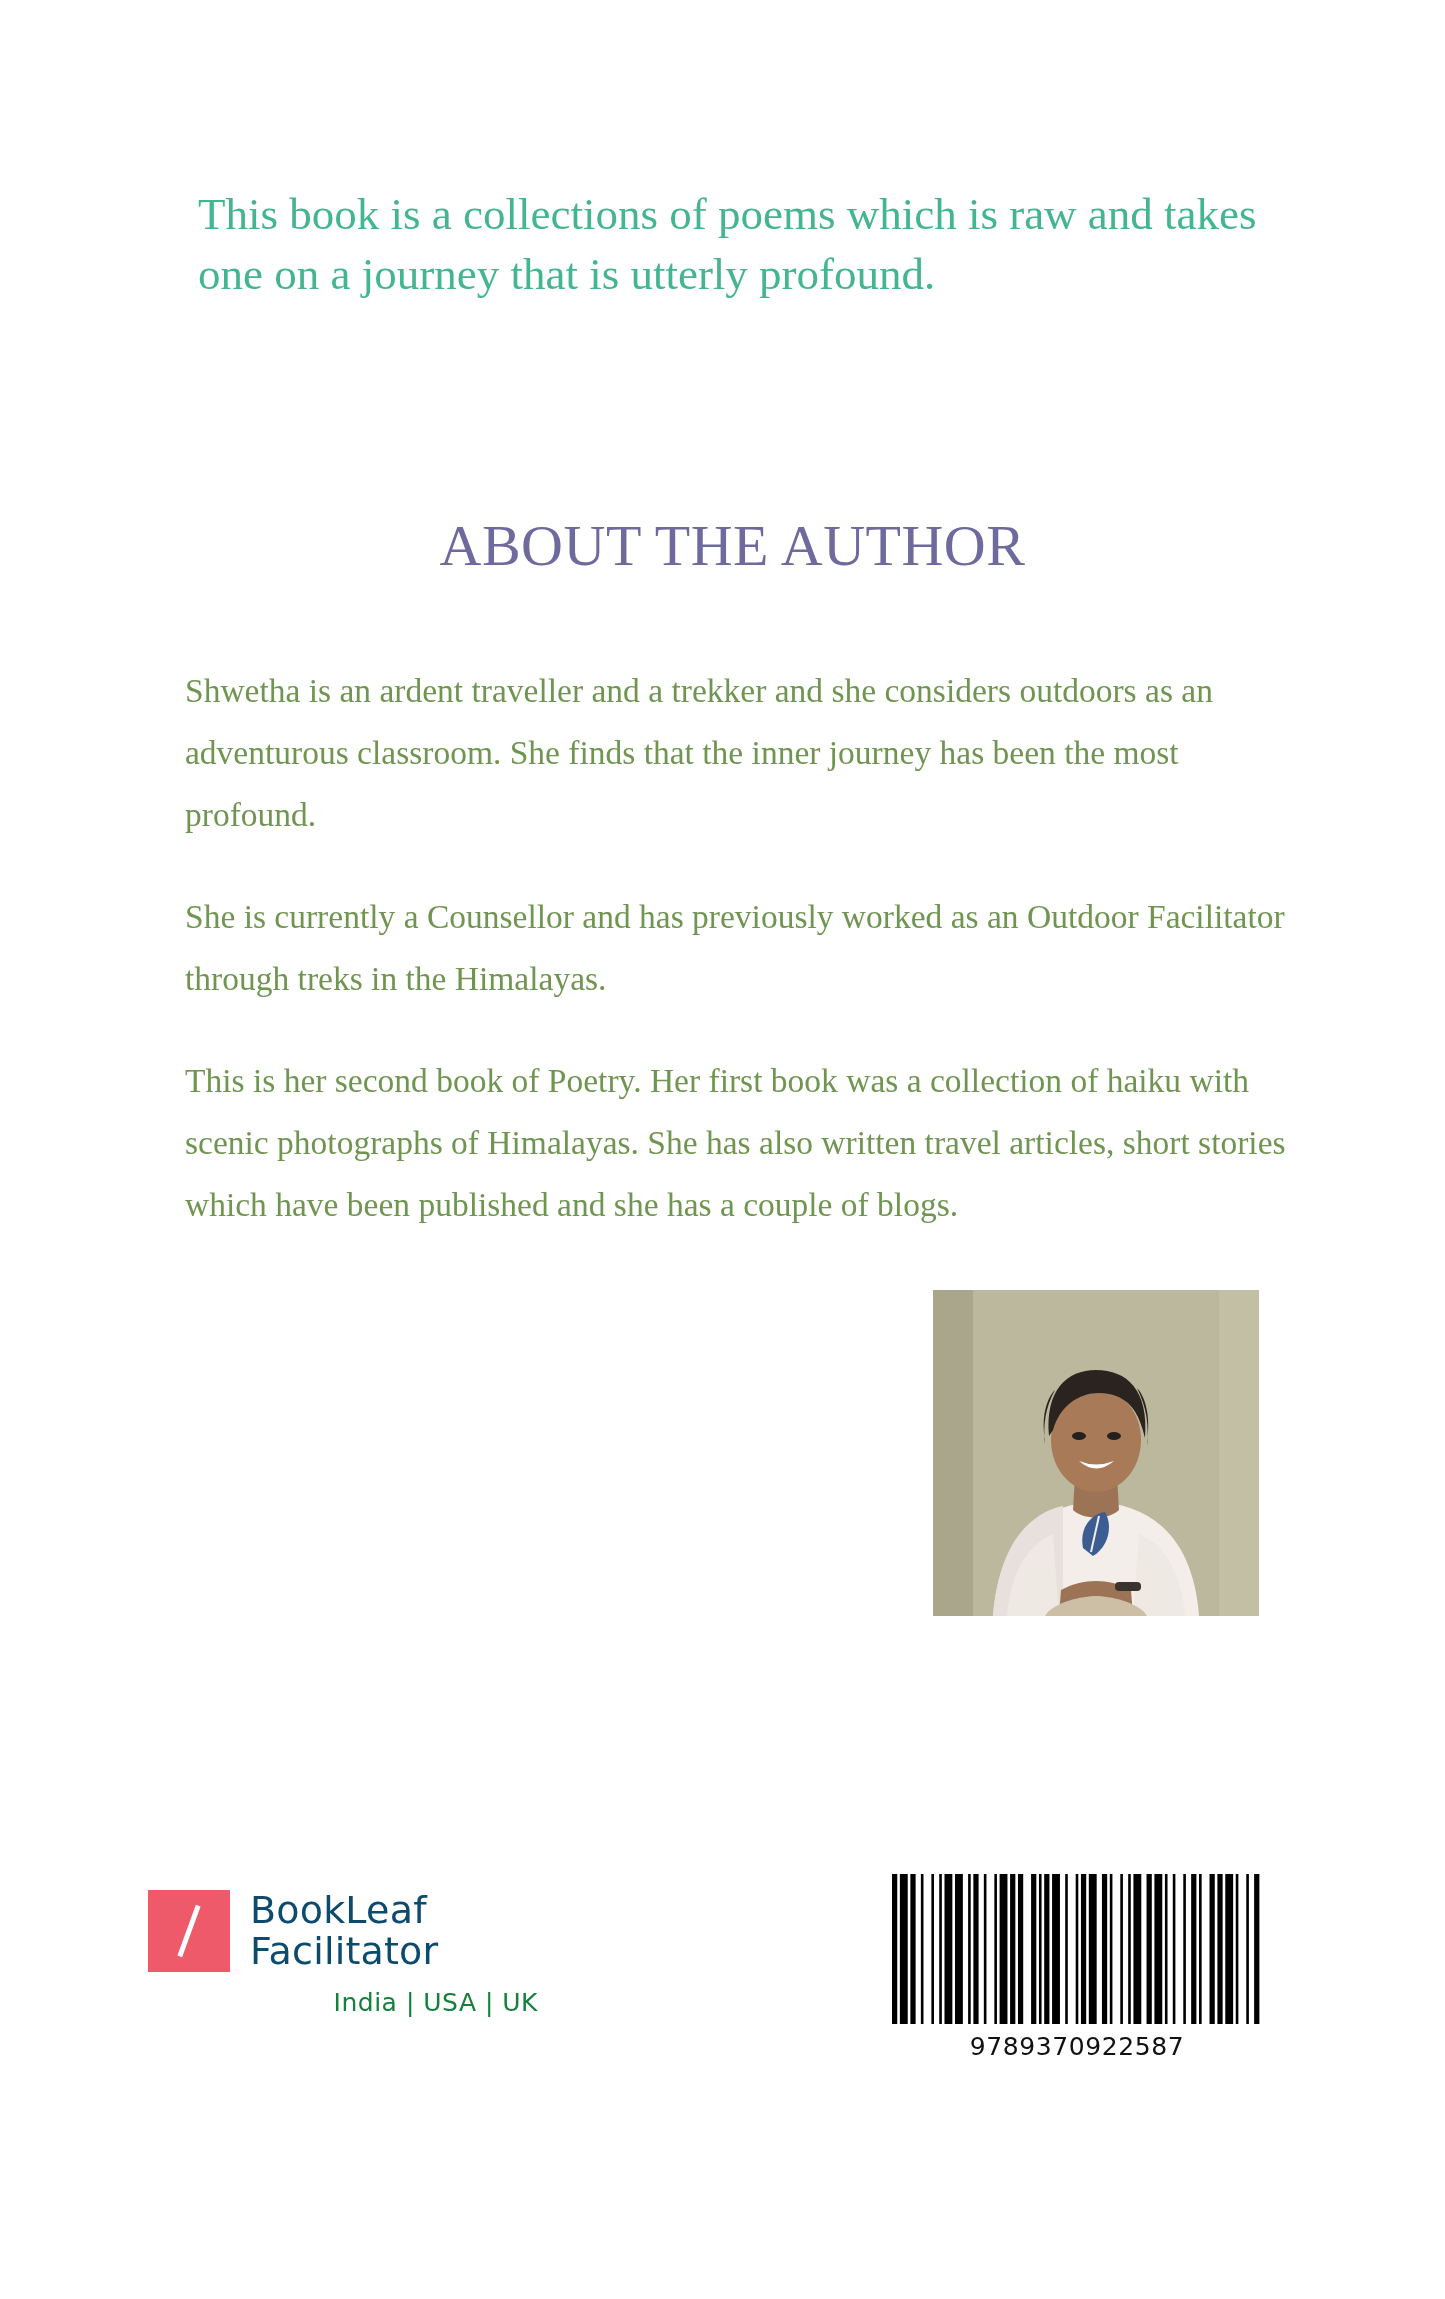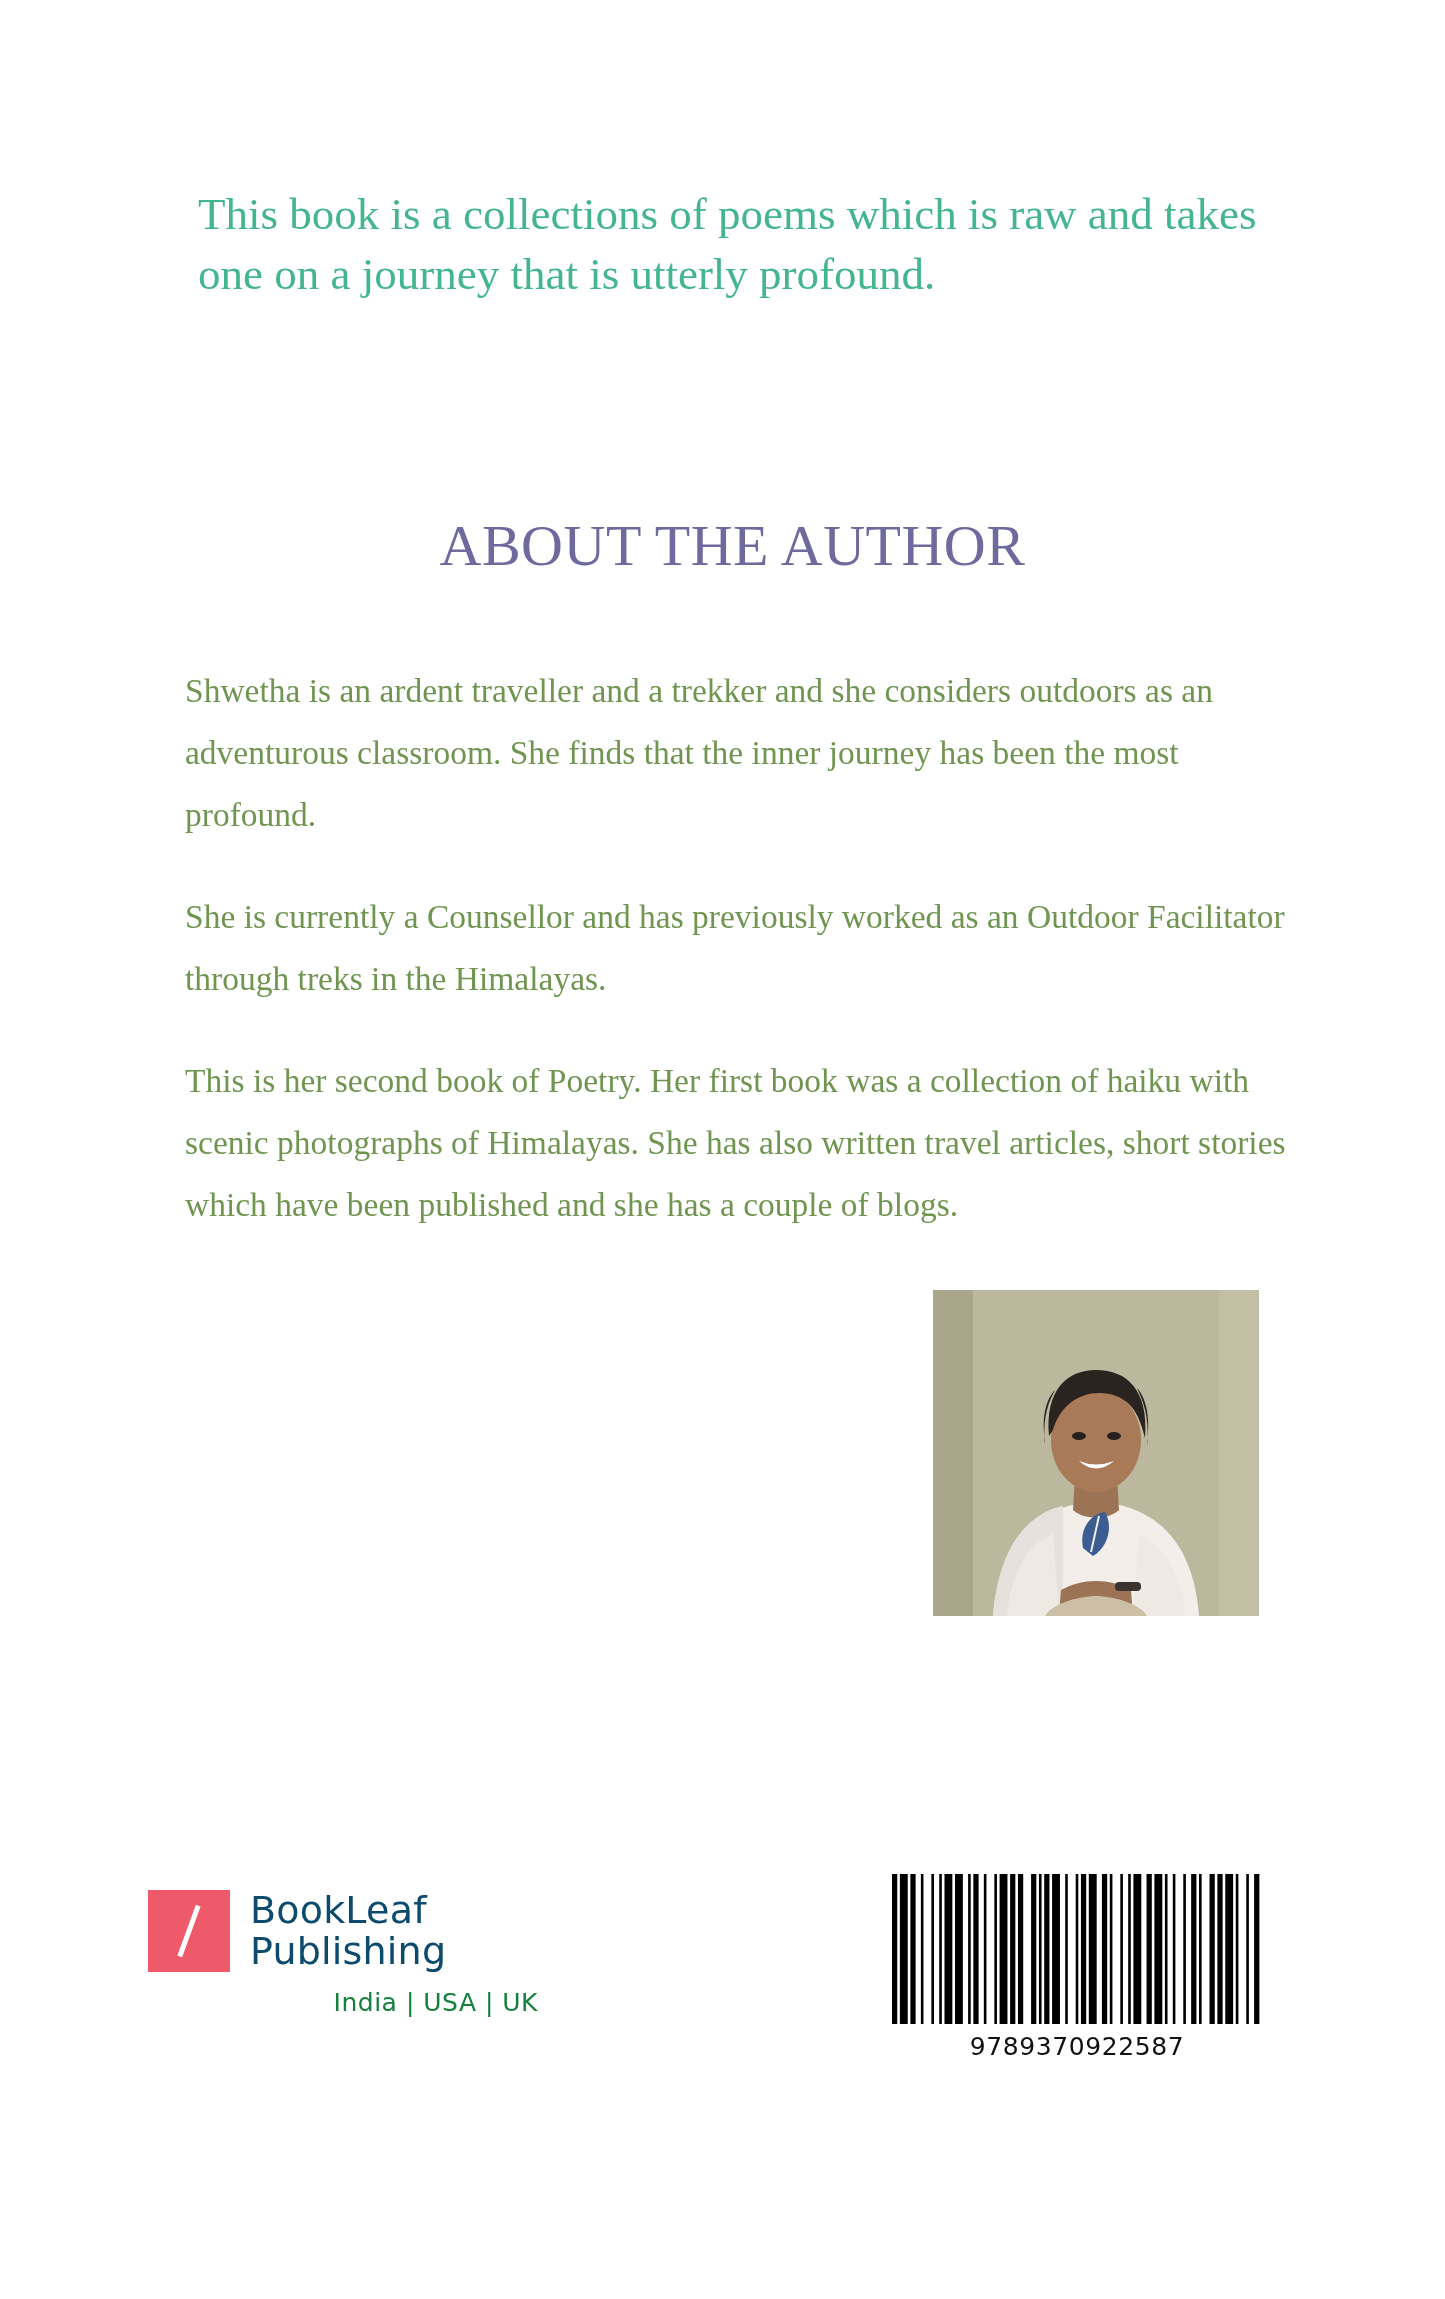--- a/index.html
+++ b/index.html
@@ -203,21 +203,21 @@
     </svg>
   </div>
 
   <div class="publisher">
     <div class="pub-row">
       <div class="pub-mark">
         <div class="slash"></div>
       </div>
       <div class="pub-name">
         <span class="ln1">BookLeaf</span>
-        <span class="ln2">Publishing</span>
+        <span class="ln2">Facilitator</span>
       </div>
     </div>
     <div class="pub-locations">India | USA | UK</div>
   </div>
 
   <div class="barcode-wrap">
     <svg class="barcode" id="barcode-svg" viewBox="0 0 370 150" preserveAspectRatio="none">
       <rect x="0" y="0" width="370" height="150" fill="#ffffff"></rect>
       <g id="bars" fill="#000000">
           <rect x="0.00" y="0" width="5.25" height="150"></rect>

